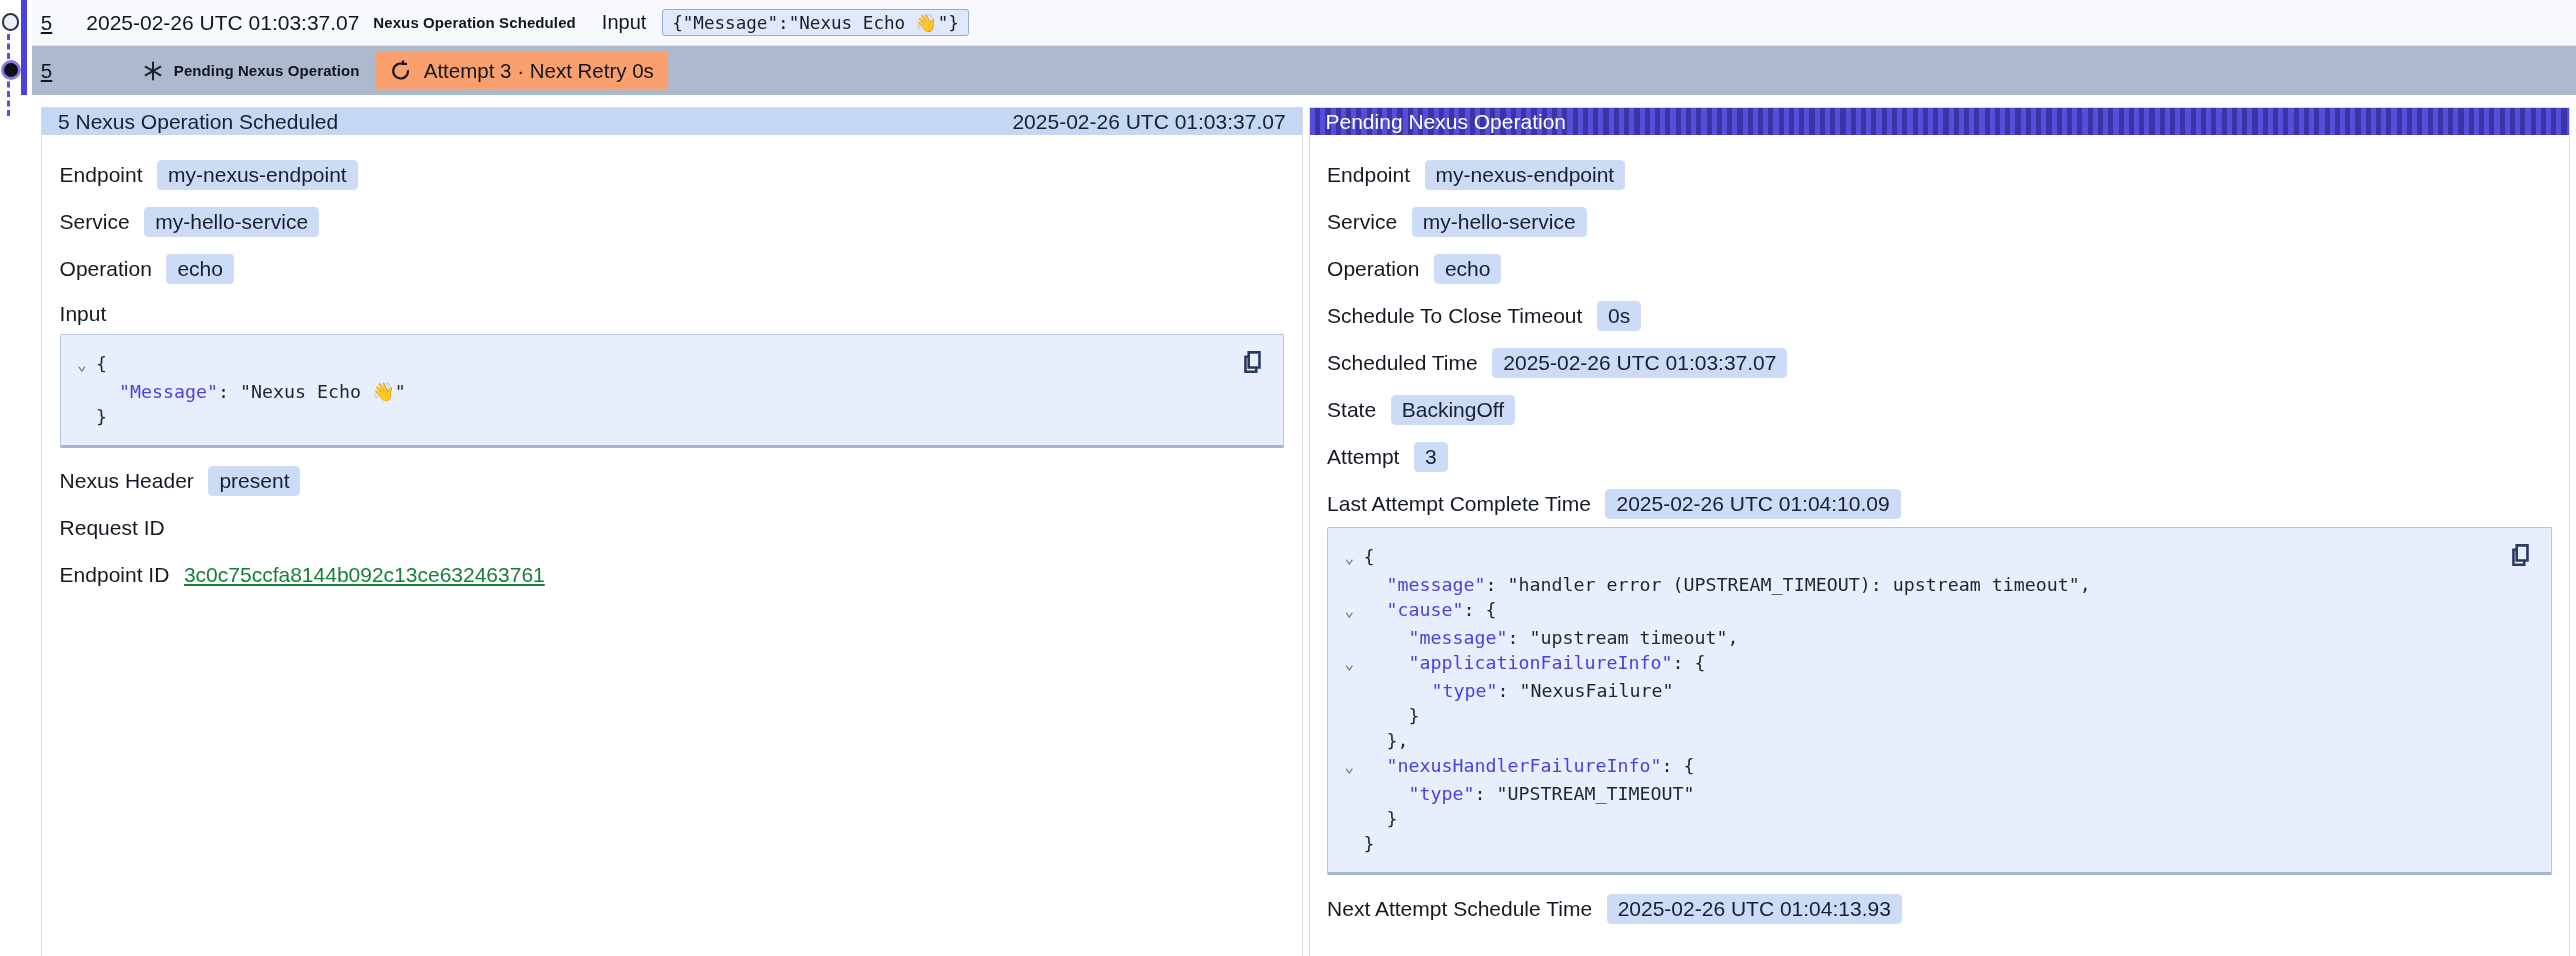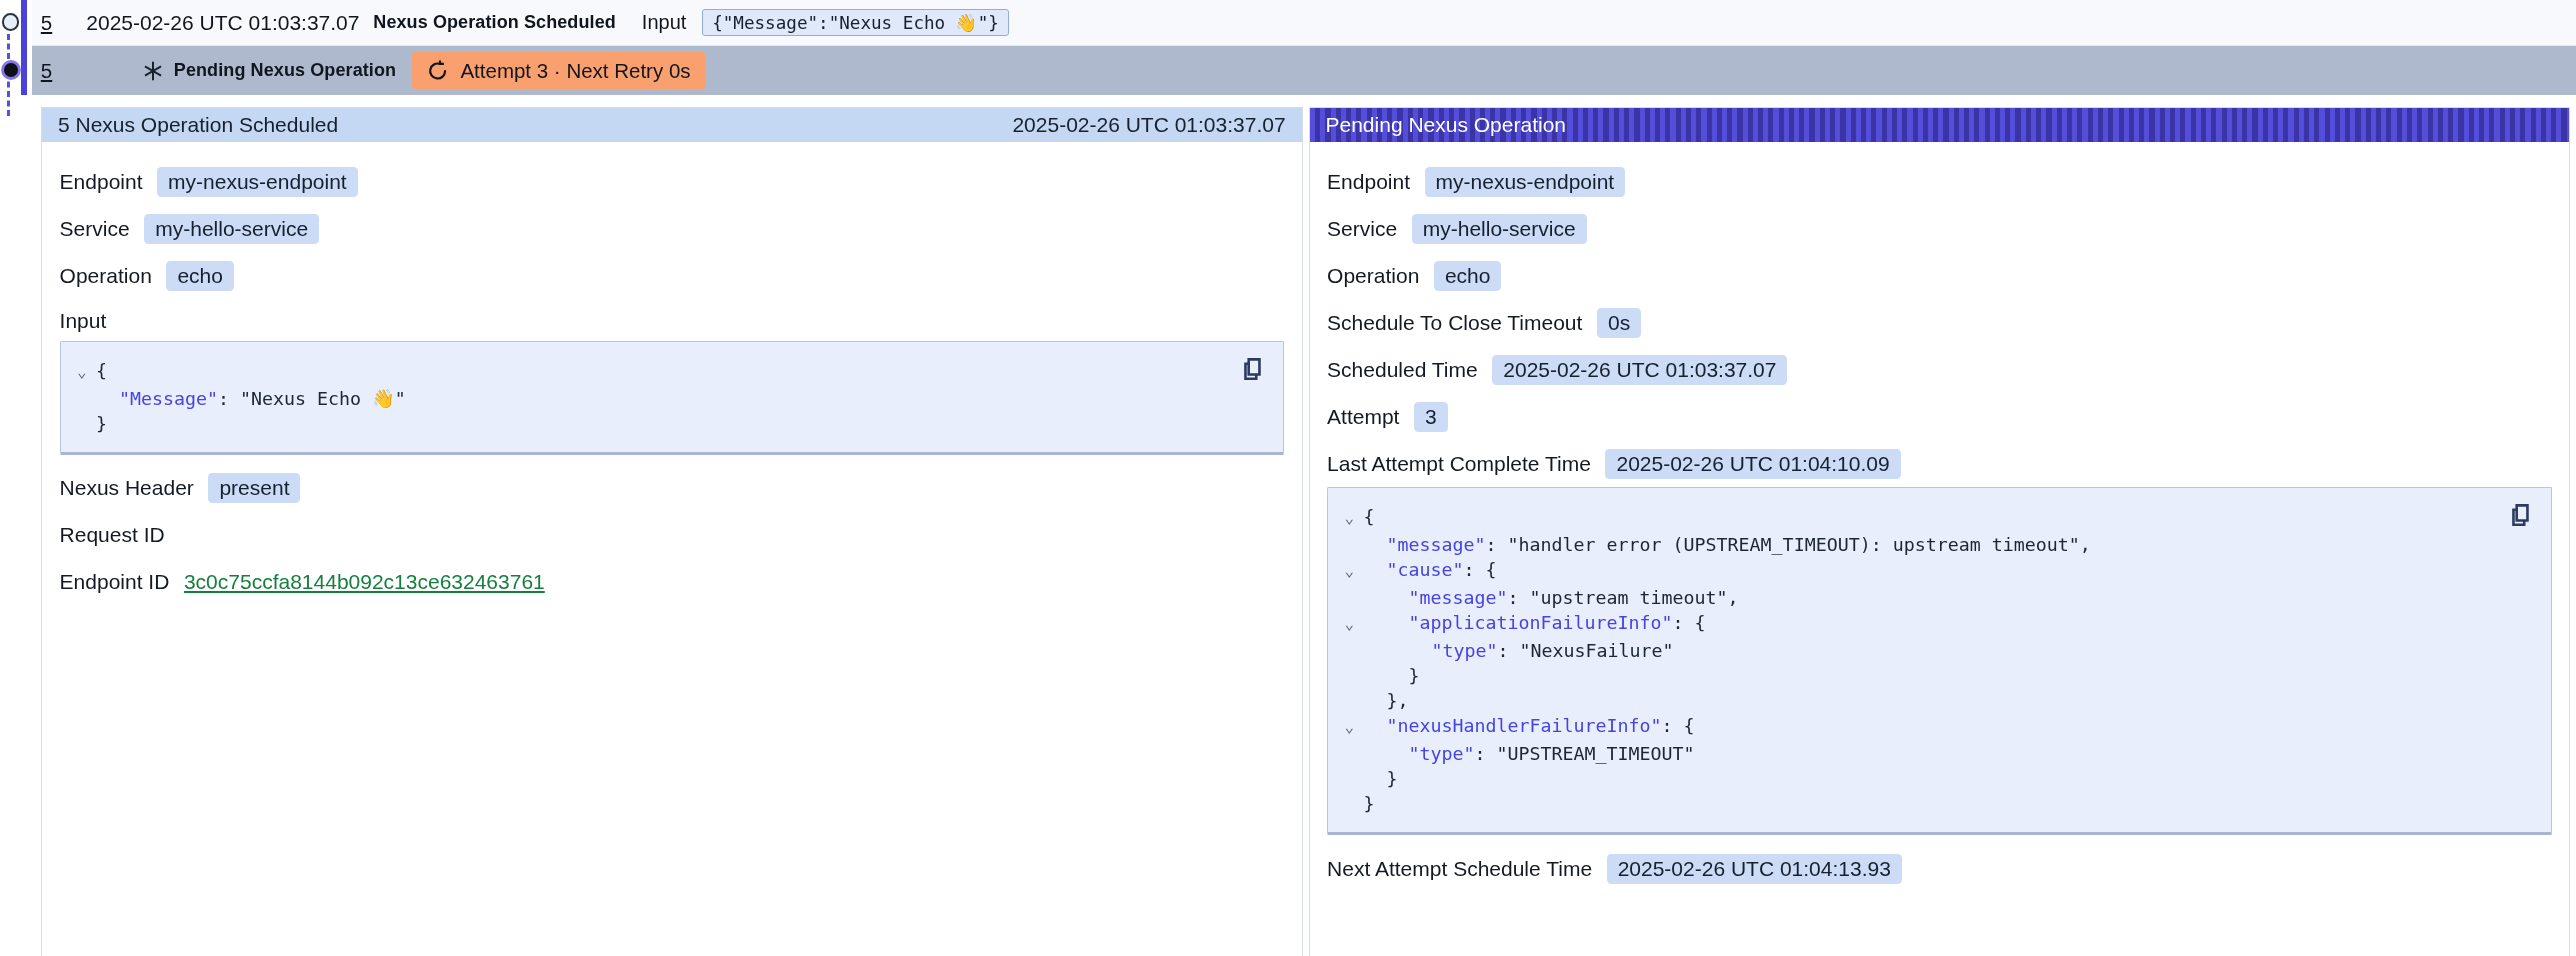--- a/index.html
+++ b/index.html
@@ -22,33 +22,33 @@
   .rail-dot { position:absolute; left:3.7px; top:63px; width:14px; height:14px; border-radius:50%;
     background:#0d1117; box-shadow:0 0 0 2.9px #8577e6; }
 
   
   .rows { position:absolute; top:0; left:32px; right:0; }
   .event-row { display:flex; align-items:center; }
   .row-scheduled { height:46px; background:#f8f9fc; border-bottom:0.7px solid #e6e8ee; padding-left:8.8px; }
   .row-pending { height:49px; background:#aeb9ce; padding-left:8.8px; }
   .event-id { font-size:20.5px; color:#10161f; text-decoration:underline; width:25px; flex:none; }
   .event-time { font-size:21px; color:#10161f; width:287px; flex:none; margin-left:20.5px; }
-  .event-title { font-size:18px; font-weight:700; color:#10161f; letter-spacing:0.1px; }
+  .event-title { font-size:15px; font-weight:700; color:#10161f; letter-spacing:0.1px; }
   .input-inline-label { font-size:20px; color:#10161f; margin-left:26px; }
   .inline-chip { margin-left:16px; background:#e0e9fa; border:1.5px solid #93abde; border-radius:2.9px;
     font-family:"DejaVu Sans Mono", monospace; font-size:17.6px; padding:2.9px 8.8px; color:#17202e; }
   .pending-spacer { width:76px; flex:none; }
   .asterisk-wrap { width:32px; flex:none; display:flex; align-items:center; }
   .retry-badge { margin-left:16px; background:#f9a06e; color:#10161f; font-size:20.5px;
     padding:6.6px 14.6px; border-radius:2.9px; display:flex; align-items:center; gap:11.7px; }
 
   
   .details { position:absolute; top:107px; left:41px; right:5.9px; bottom:0; display:flex; gap:5.9px; }
   .panel { flex:1 1 0; border:0.7px solid #d7dce6; border-bottom:none; background:#fff; overflow:hidden; }
-  .panel-header { height:34px; display:flex; align-items:center; justify-content:space-between;
+  .panel-header { height:27px; display:flex; align-items:center; justify-content:space-between;
     padding:0 16px; font-size:21px; }
   .panel-header.scheduled { background:#c4d7f3; color:#17202e; }
   .panel-header.pending { background:repeating-linear-gradient(90deg,#554edb 0 5.1px,#3a34a6 5.1px 10.3px); color:#ffffff; }
   .panel-body { padding:16px 17.6px 17.6px 17.6px; }
 
   .field-row { display:flex; align-items:center; min-height:47px; gap:14.6px; font-size:21px; color:#141a24; }
   .field-label { white-space:nowrap; }
   .value-chip { background:#ccdbf6; border-radius:4.4px; padding:3px 11px; color:#17202e; white-space:nowrap; }
   .field-link { text-decoration:underline; color:#15803d; cursor:pointer; white-space:nowrap; }
 
@@ -189,20 +189,24 @@
           </div>
           <div class="field-row">
             <span class="field-label">Schedule To Close Timeout</span>
             <span class="value-chip">0s</span>
           </div>
           <div class="field-row">
             <span class="field-label">Scheduled Time</span>
             <span class="value-chip">2025-02-26 UTC 01:03:37.07</span>
           </div>
           <div class="field-row">
+            <span class="field-label">State</span>
+            <span class="value-chip">BackingOff</span>
+          </div>
+          <div class="field-row">
             <span class="field-label">Attempt</span>
             <span class="value-chip">3</span>
           </div>
           <div class="field-row">
             <span class="field-label">Last Attempt Complete Time</span>
             <span class="value-chip">2025-02-26 UTC 01:04:10.09</span>
           </div>
         </div>
       <div class="code-block">
         <button class="copy-btn">

